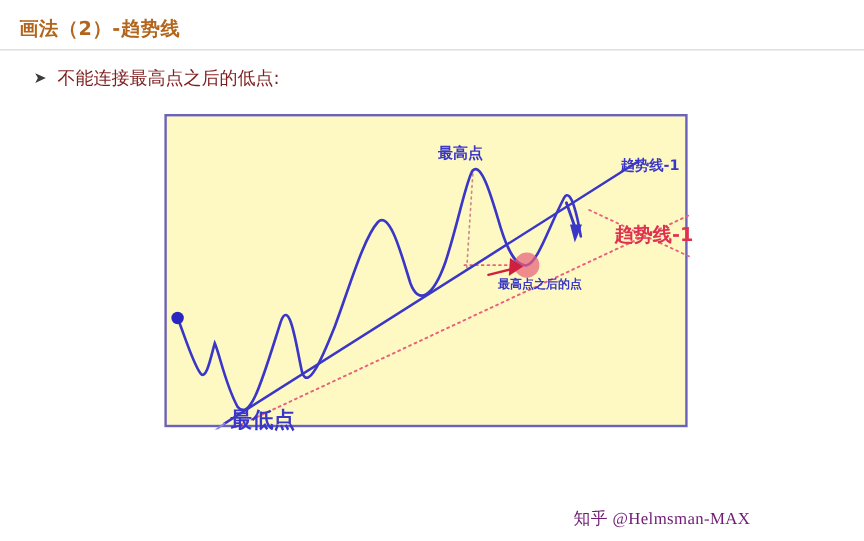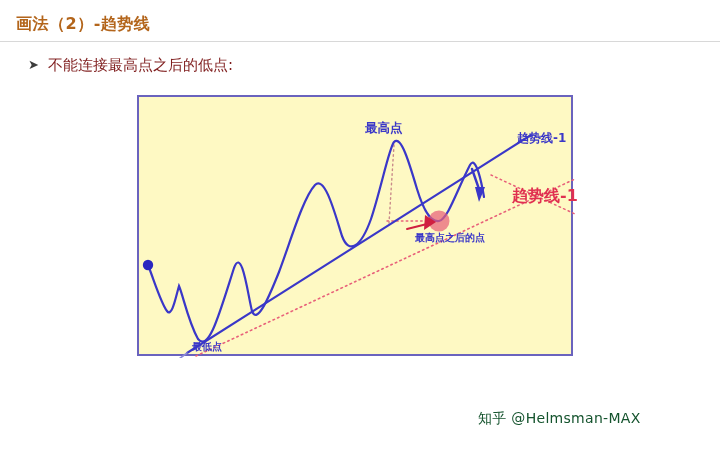--- a/index.html
+++ b/index.html
@@ -83,31 +83,32 @@
     font-size: 12px;
     line-height: 1;
   }
   .lbl-blue { color: #3A37C8; }
   .lbl-red  { color: #E03050; }
 
   #label-highest      { left: 226px; top: 25px;  font-size: 12.5px; }
   #label-trendline2   { left: 378px; top: 35px;  font-size: 12px; }
   #label-trendline1   { left: 373px; top: 91px;  font-size: 16px; }
   #label-afterpoint   { left: 241px; top: 136px; font-size: 10px; margin-left: 35px; }
-  #label-lowest       { left:  53px; top: 245px; font-size: 10px; }
+  #label-lowest       { left:  53px; top: 245px; font-size: 18px; }
 
   
   #watermark {
     position: absolute;
     left: 478px;
-    top: 410px;
+    top: 424px;
     font-size: 14px;
-    color: #14532d;
+    color: #701a75;
     white-space: nowrap;
     letter-spacing: 0.3px;
+    font-family: Liberation Serif, serif;
   }
 </style>
 </head>
 <body>
 
 <div id="slide-title">画法（2）-趋势线</div>
 
 <div id="title-rule"></div>
 
 <div id="bullet-row">

